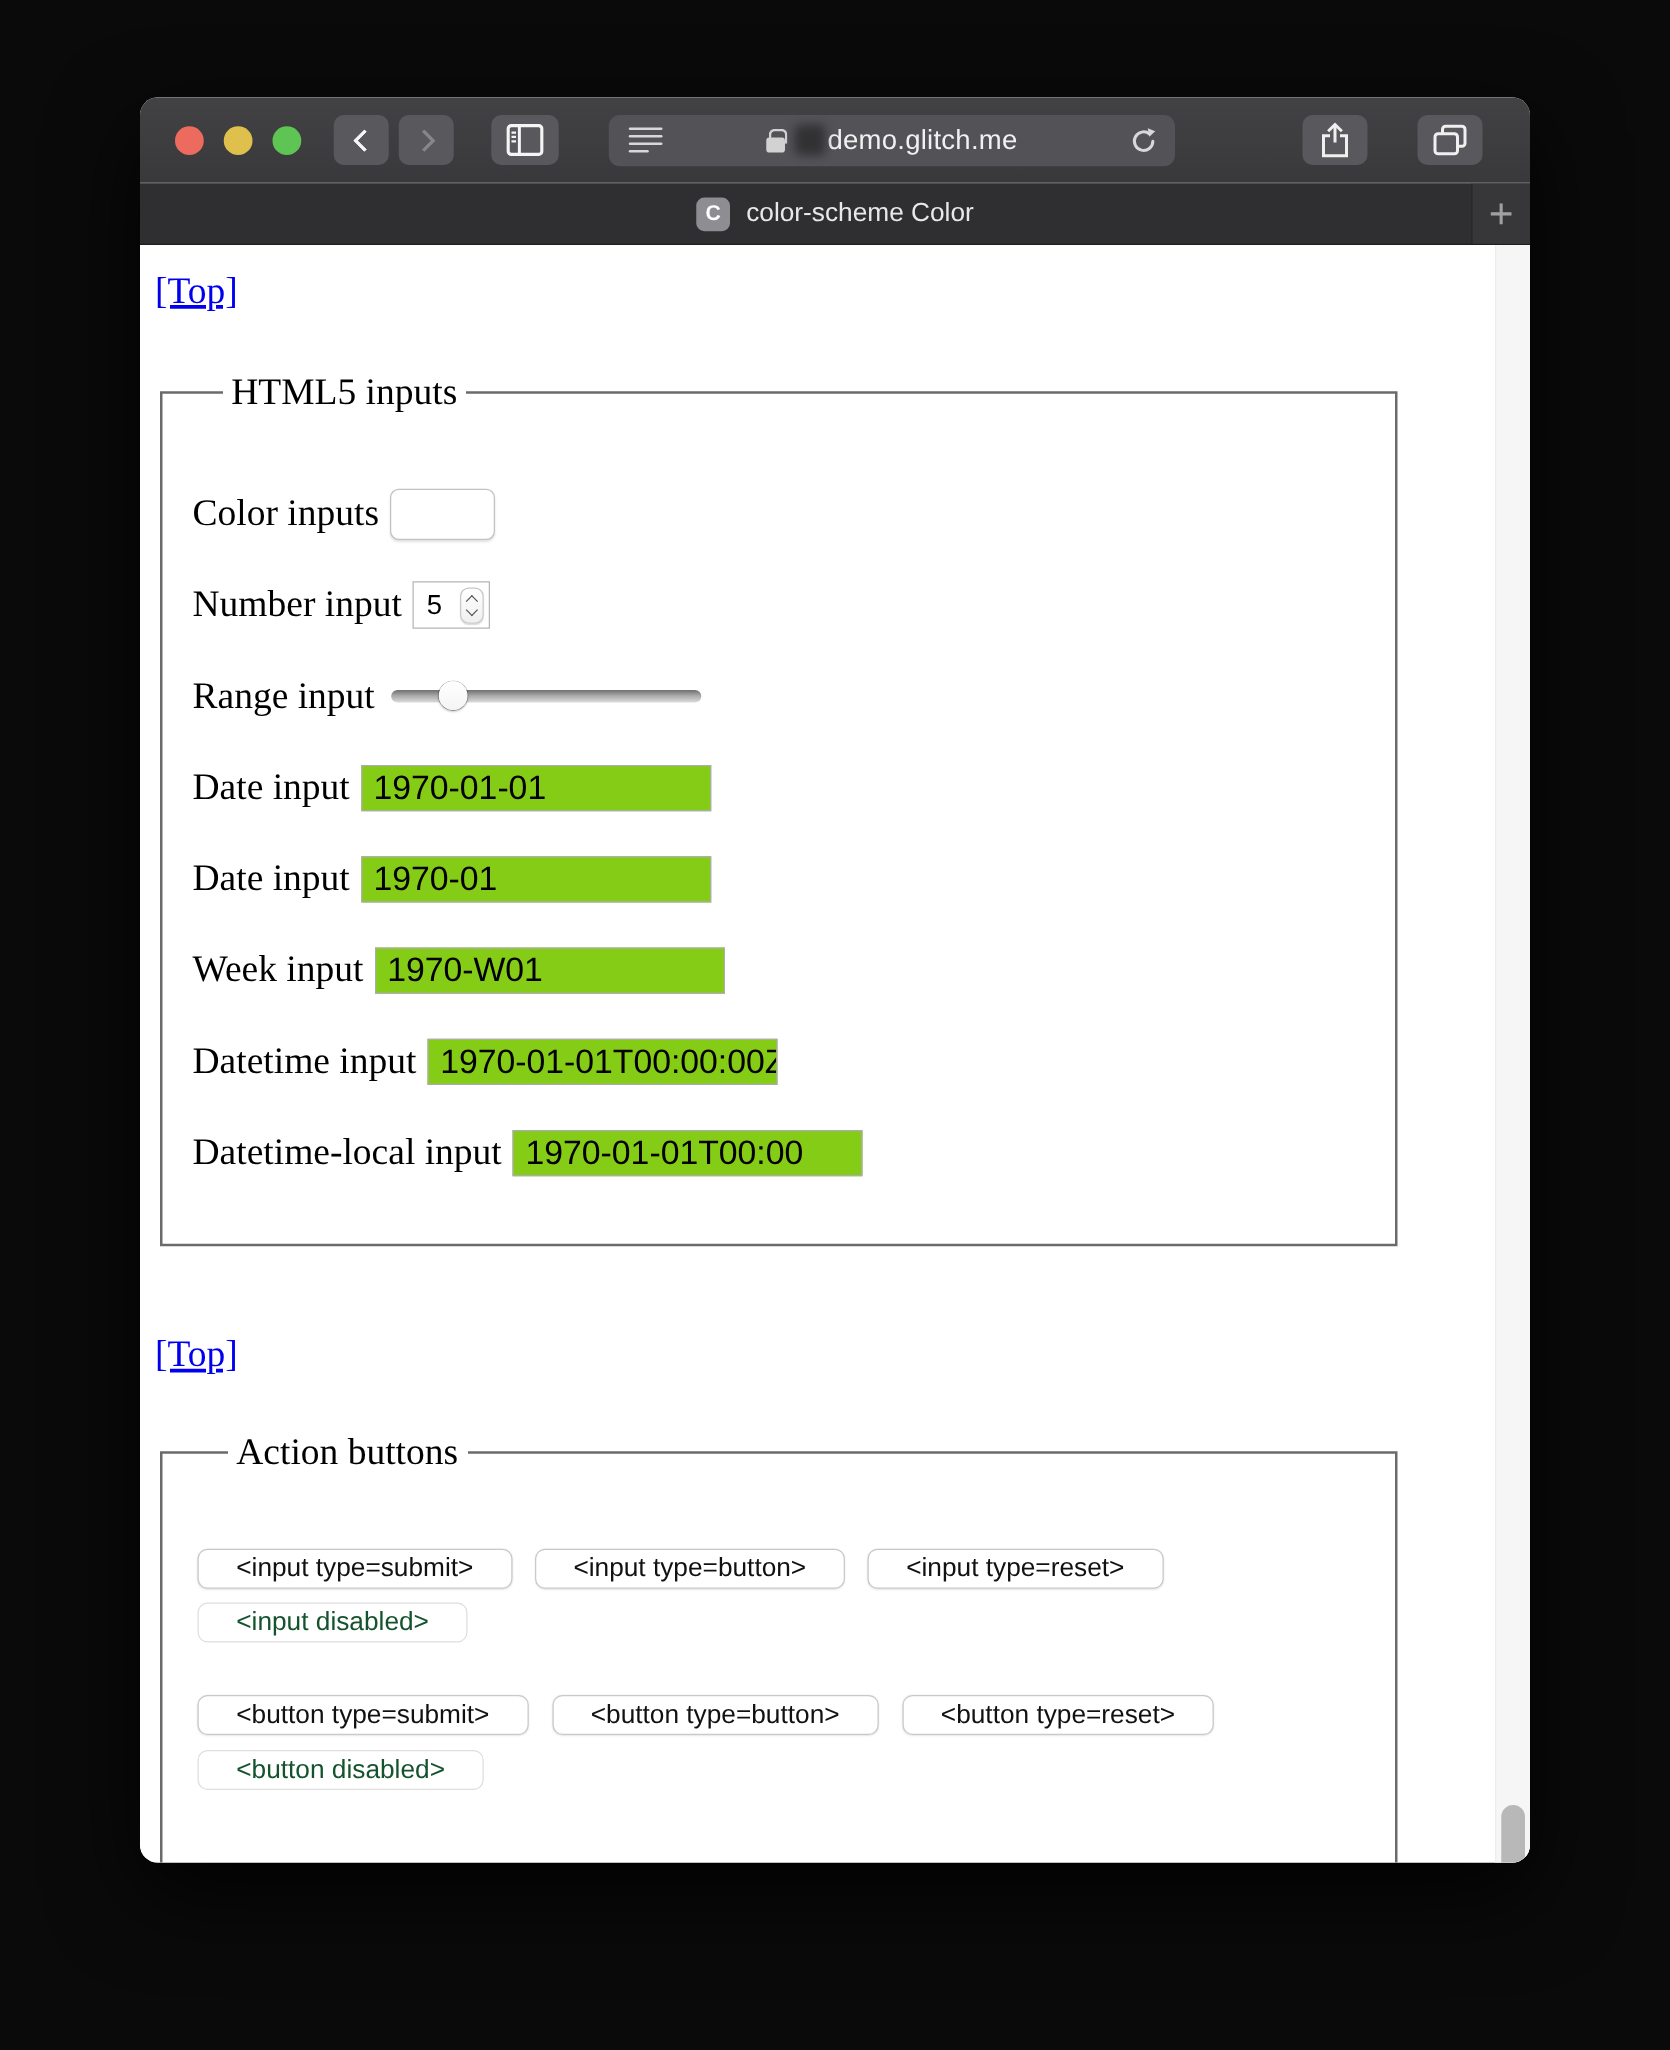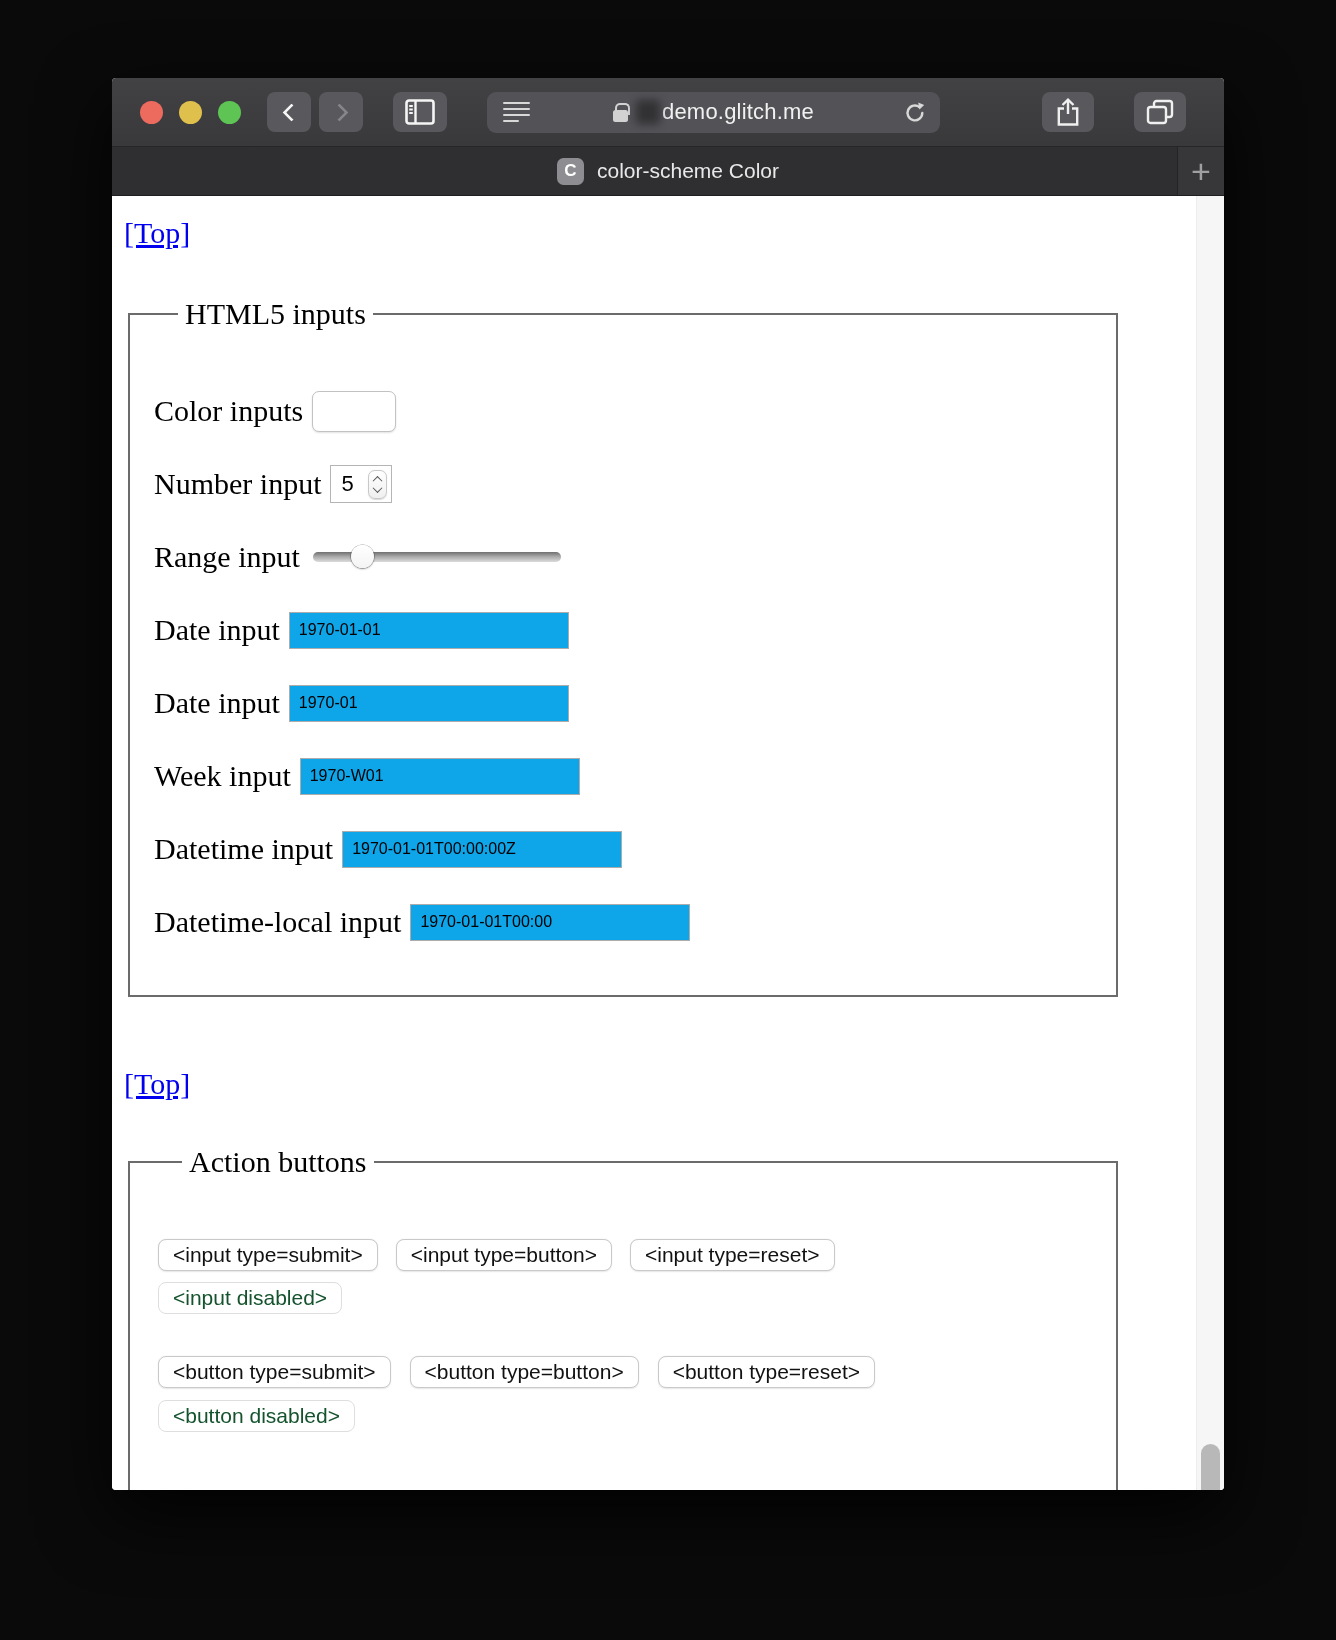--- a/index.html
+++ b/index.html
@@ -1,21 +1,21 @@
 <!DOCTYPE html>
 <html><head>
 <meta charset="utf-8">
 <style>
   * { margin:0; padding:0; box-sizing:border-box; }
   html,body { width:1336px; height:1640px; background:#0a0a0a; overflow:hidden; }
   body { font-family:"Liberation Sans", sans-serif; }
 
   .window{
     position:absolute; left:112px; top:78px; width:1112px; height:1412px;
-    border-radius:4px; overflow:hidden; background:#fff;
+    border-radius:14px; overflow:hidden; background:#fff;
     box-shadow:0 25px 70px rgba(0,0,0,.85);
     display:flex; flex-direction:column;
   }
 
   
   .toolbar{
     height:69px; flex:0 0 69px;
     background:linear-gradient(#424245,#39393c);
     display:flex; align-items:center;
     border-bottom:1px solid #262628;
@@ -122,30 +122,30 @@
     position:absolute; left:0; right:0; top:7px; height:10px; border-radius:6px;
     background:linear-gradient(180deg,#6f6f6f 0%,#a8a8a8 45%,#dcdcdc 100%);
   }
   .rangethumb{
     position:absolute; left:38px; top:0; width:23px; height:23px; border-radius:50%;
     background:linear-gradient(#fff,#f4f4f4);
     box-shadow:0 0 0 .5px rgba(0,0,0,.35), 0 1px 2px rgba(0,0,0,.35); cursor:pointer;
   }
 
   input.txt{
-    width:280px; height:37px; border:1px solid #acacac; background:#0ea5e9;
-    font-family:"Liberation Sans",sans-serif; font-size:16px; color:#000;
+    width:280px; height:37px; border:1px solid #acacac; background:#84cc16;
+    font-family:"Liberation Sans",sans-serif; font-size:27px; color:#000;
     padding:0 0 0 9px; outline:none;
   }
 
   
   .btnrow{ display:flex; column-gap:18px; }
   .btnrow.r2{ margin-top:42px; column-gap:19px; }
   .btn{
-    height:32px; padding:0 14px; border:1px solid #c9c9c9; border-radius:8px;
+    height:32px; padding:0 30px; border:1px solid #c9c9c9; border-radius:8px;
     background:#fff; box-shadow:0 .5px 1.5px rgba(0,0,0,.1);
     font-family:"Liberation Sans",sans-serif; font-size:21px; color:#111;
     display:flex; align-items:center; cursor:pointer; white-space:nowrap;
   }
   .btn.disabled{ color:#14532d; border-color:#dedede; box-shadow:none; cursor:default; }
   .dis1{ margin-top:11px; display:inline-flex; }
   .dis2{ margin-top:12px; display:inline-flex; }
 
   
   .gutter{ flex:0 0 28px; background:#f6f6f6; border-left:1px solid #ececec; position:relative; }

